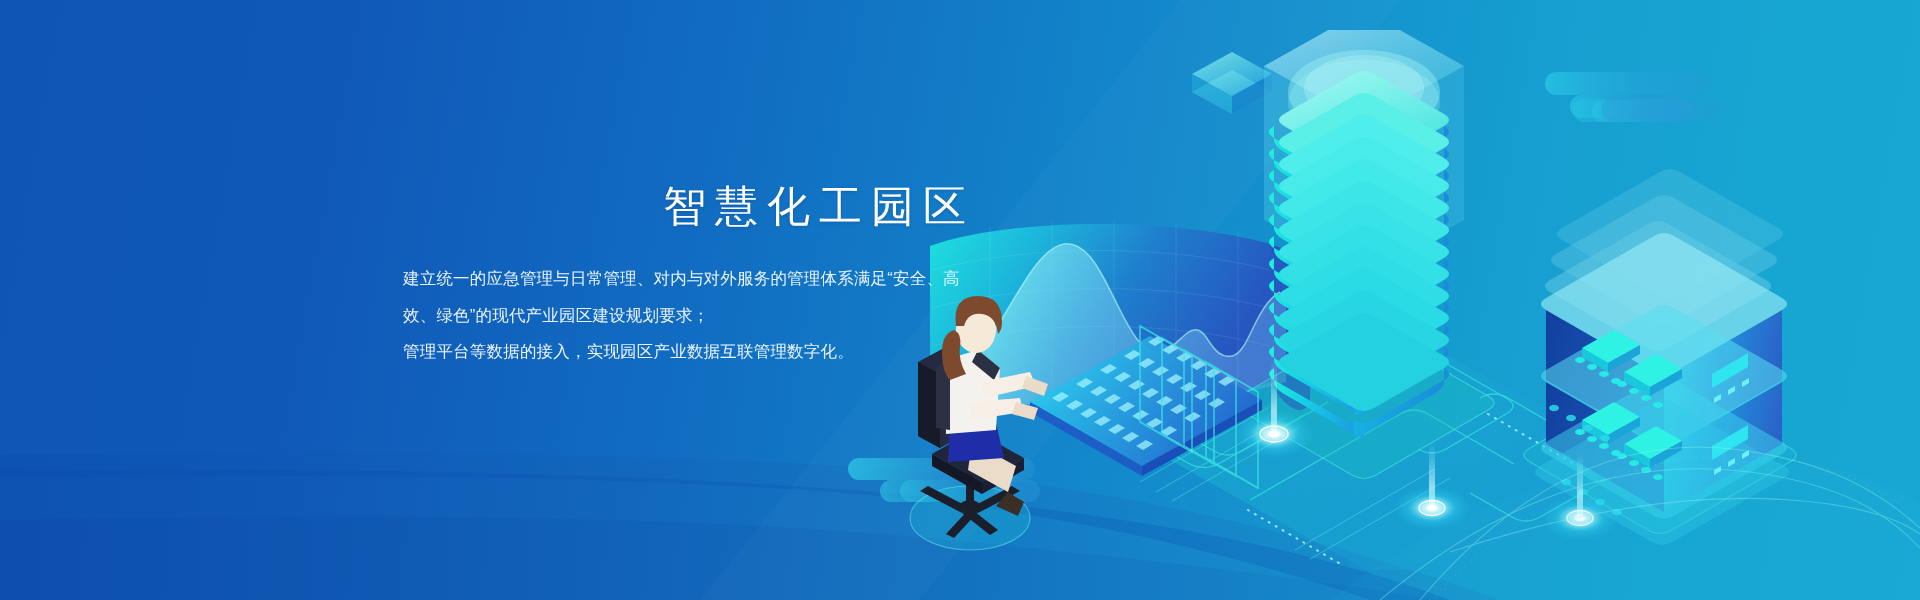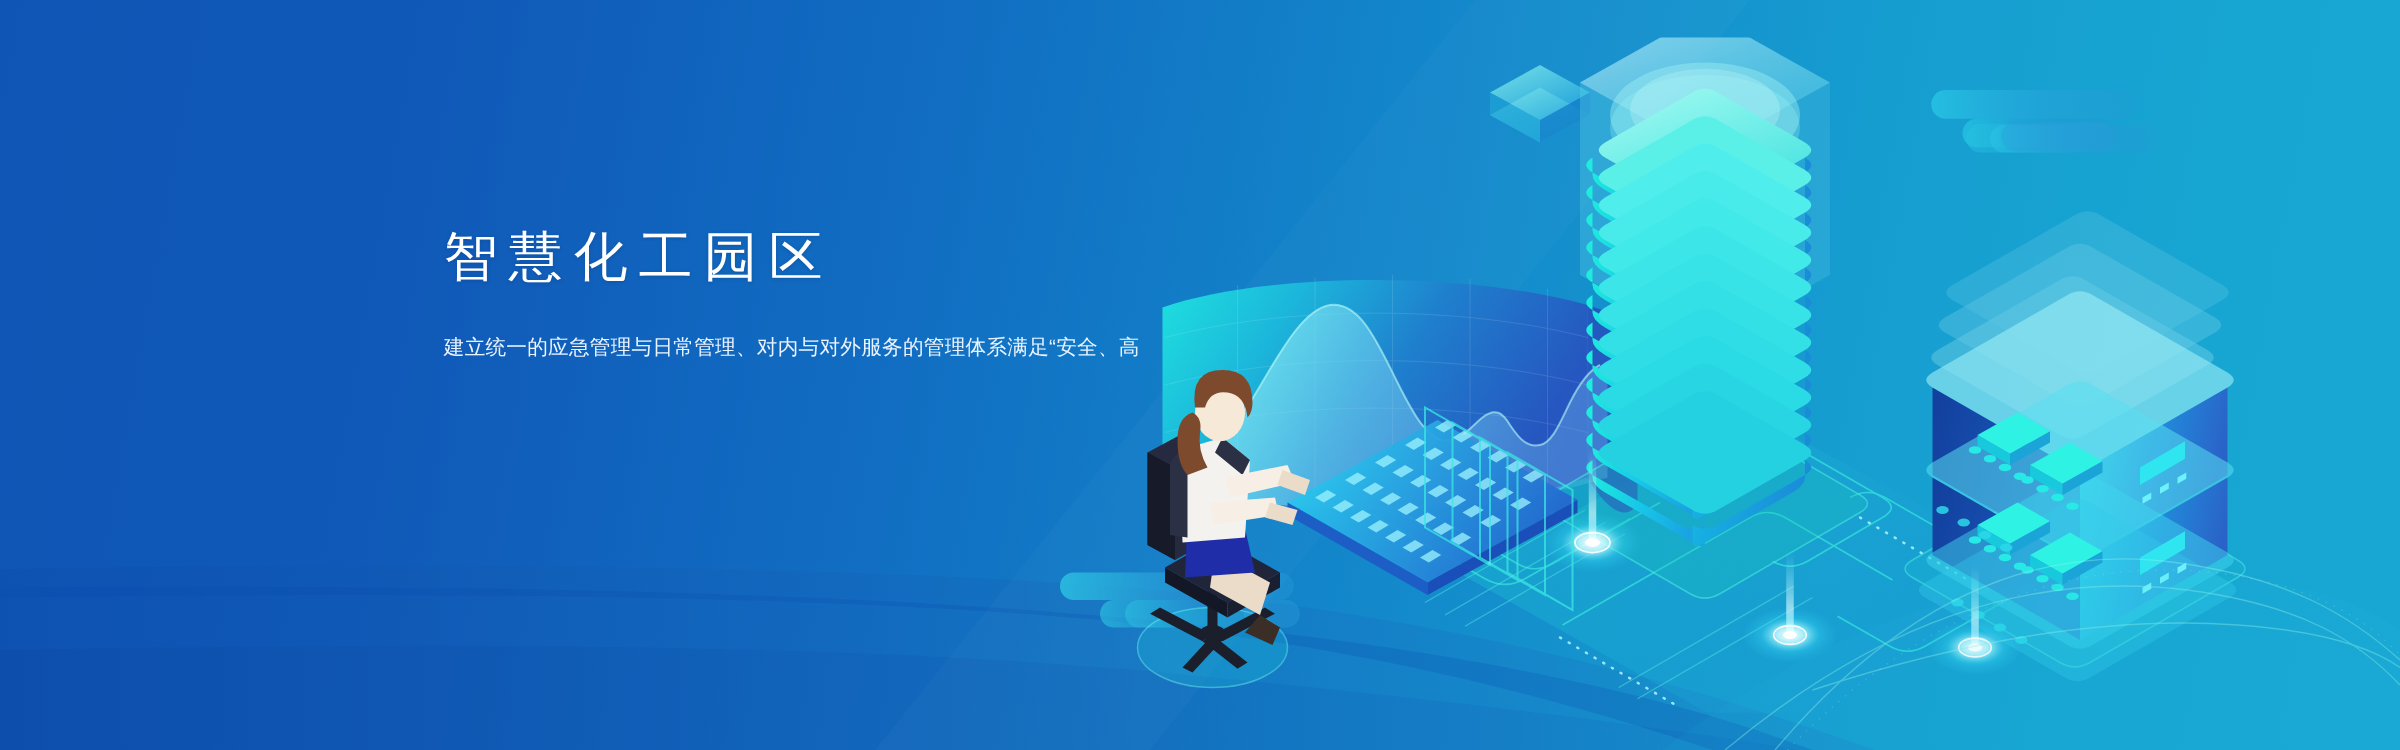--- a/index.html
+++ b/index.html
@@ -36,28 +36,30 @@
     z-index:40;
   }
   #hero-title {
     font-size:43px;
     line-height:1.12;
     letter-spacing:9px;
     color:#ffffff;
     font-weight:400;
     white-space:nowrap;
     text-shadow:0 1px 3px rgba(0,30,80,.22);
+    text-align:right;
   }
   #hero-desc {
     margin-top:30px;
     font-size:16.5px;
     line-height:36.5px;
     color:#eaf4ff;
     letter-spacing:.2px;
     font-weight:400;
+    margin-left:48px;
   }
   #hero-desc p { white-space:nowrap; }
 
   
   #illustration {
     position:absolute;
     left:840px;
     top:30px;
     width:1080px;
     height:540px;
@@ -580,20 +582,22 @@
         <path d="M114,300 q-12,4 -12,22 q0,20 8,28 l16,-6 q-8,-14 -6,-28 q2,-12 -6,-16 Z" fill="#7e4a2e"></path>
       </g>
 
     </svg>
   </div>
 
   <div id="text-block">
     <h1 id="hero-title">智慧化工园区</h1>
     <div id="hero-desc">
       <p>建立统一的应急管理与日常管理、对内与对外服务的管理体系满足“安全、高</p>
+      <p>效、绿色”的现代产业园区建设规划要求；</p>
+      <p>管理平台等数据的接入，实现园区产业数据互联管理数字化。</p>
     </div>
   </div>
 
   <div class="layer fg-deco">
     <svg viewBox="0 0 1920 600" preserveAspectRatio="none" xmlns="http://www.w3.org/2000/svg">
       <g fill="none" stroke="#8ff1ea" stroke-width="1.1" opacity=".40">
         <path d="M1420,600 C1530,470 1640,436 1740,450 C1830,462 1880,492 1920,528"></path>
         <path d="M1380,600 C1500,500 1620,456 1750,472 C1840,484 1886,512 1920,548"></path>
         <path d="M1450,552 C1560,516 1680,492 1790,500 C1862,505 1900,520 1920,534"></path>
       </g>

